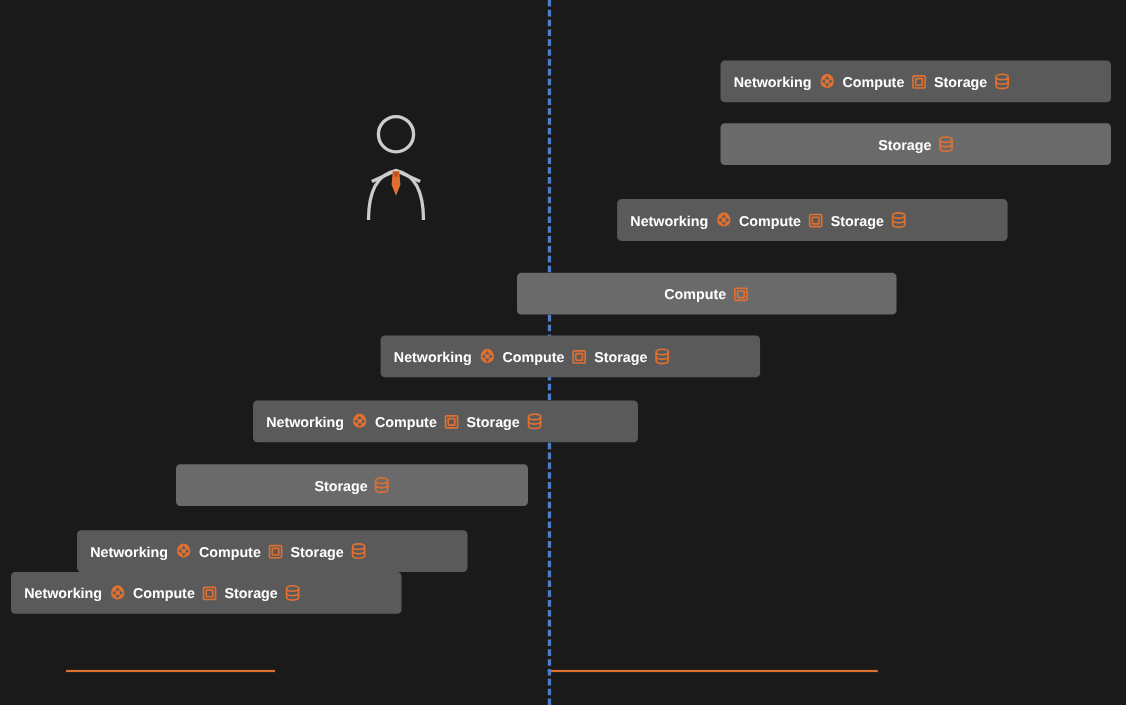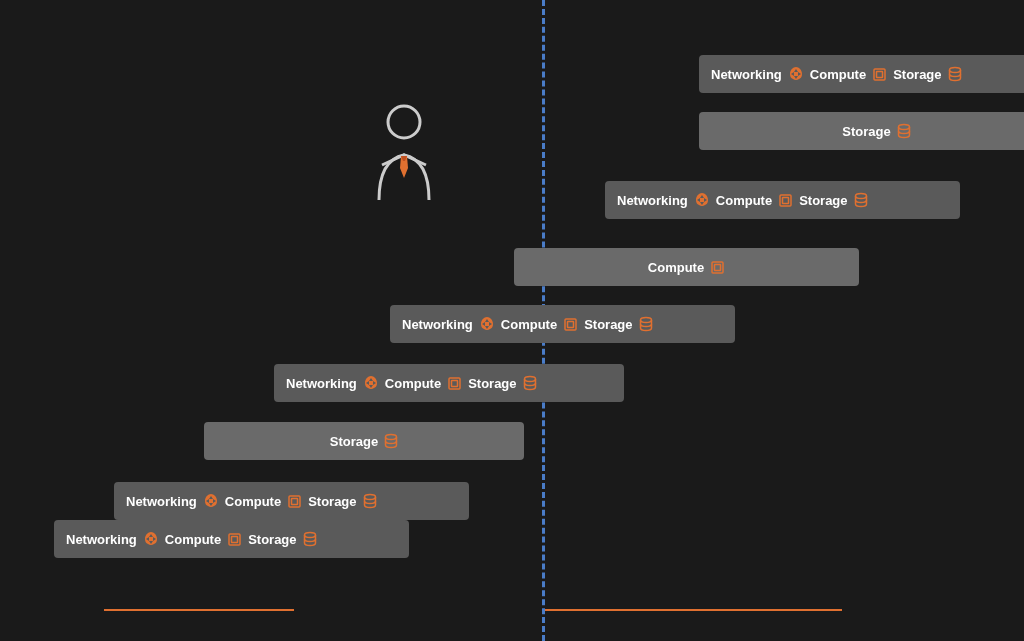--- a/index.html
+++ b/index.html
@@ -9,21 +9,20 @@
       height: 641px;
       overflow: hidden;
       font-family: Arial, sans-serif;
       position: relative;
     }
 
     .container {
       position: relative;
       width: 840px;
       height: 641px;
-      margin-left: 44px;
     }
 
     
     .dashed-line {
       position: absolute;
       left: 498px;
       top: 0;
       bottom: 0;
       width: 3px;
       border-left: 3px dashed #4a7cc7;

